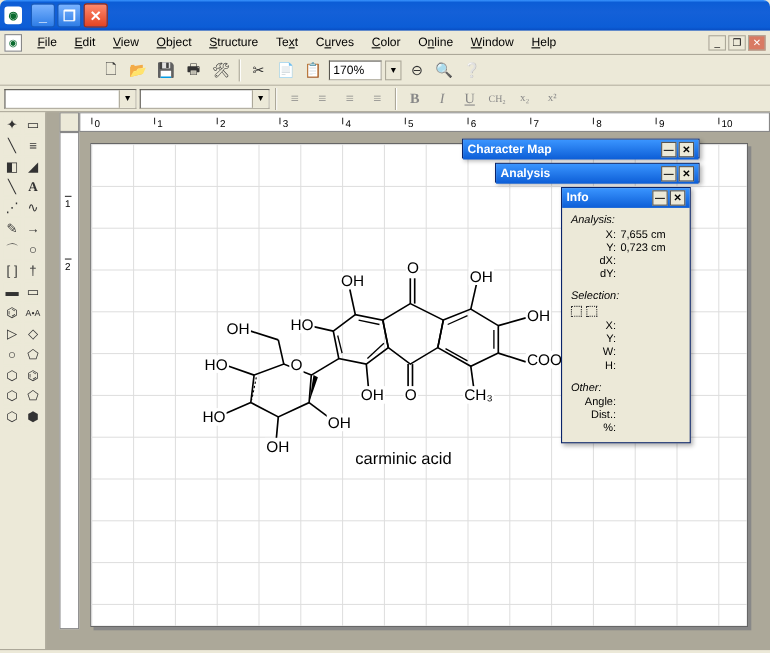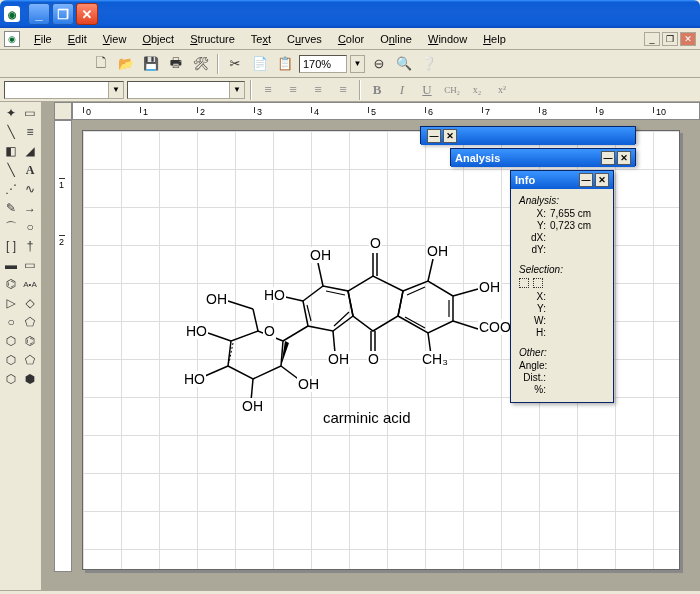--- a/index.html
+++ b/index.html
@@ -249,32 +249,33 @@
         <span class="atom" style="left:72px;top:132px">HO</span>
         <span class="atom" style="left:70px;top:180px">HO</span>
         <span class="atom" style="left:365px;top:128px">COOH</span>
         <span class="atom" style="left:308px;top:160px">CH₃</span>
         <span class="mol-label" style="left:210px;top:218px">carminic acid</span>
       </div>
     </div>
 
     <div class="panel collapsed" style="top:24px;left:378px;width:216px">
       <div class="panel-title">
+        <span class="t">Character Map</span>
         <span class="pbtn">—</span>
         <span class="pbtn">✕</span>
       </div>
     </div>
     <div class="panel collapsed" style="top:46px;left:408px;width:186px">
       <div class="panel-title">
         <span class="t">Analysis</span>
         <span class="pbtn">—</span>
         <span class="pbtn">✕</span>
       </div>
     </div>
-    <div class="panel" style="top:68px;left:468px;width:104px">
+    <div class="panel" style="top:68px;left:468px;width:118px">
       <div class="panel-title">
         <span class="t">Info</span>
         <span class="pbtn">—</span>
         <span class="pbtn">✕</span>
       </div>
       <div class="info-body">
         <div class="sec">Analysis:</div>
         <div class="row">
             <span class="lbl">X:</span>
             <span class="val">7,655 cm</span>

